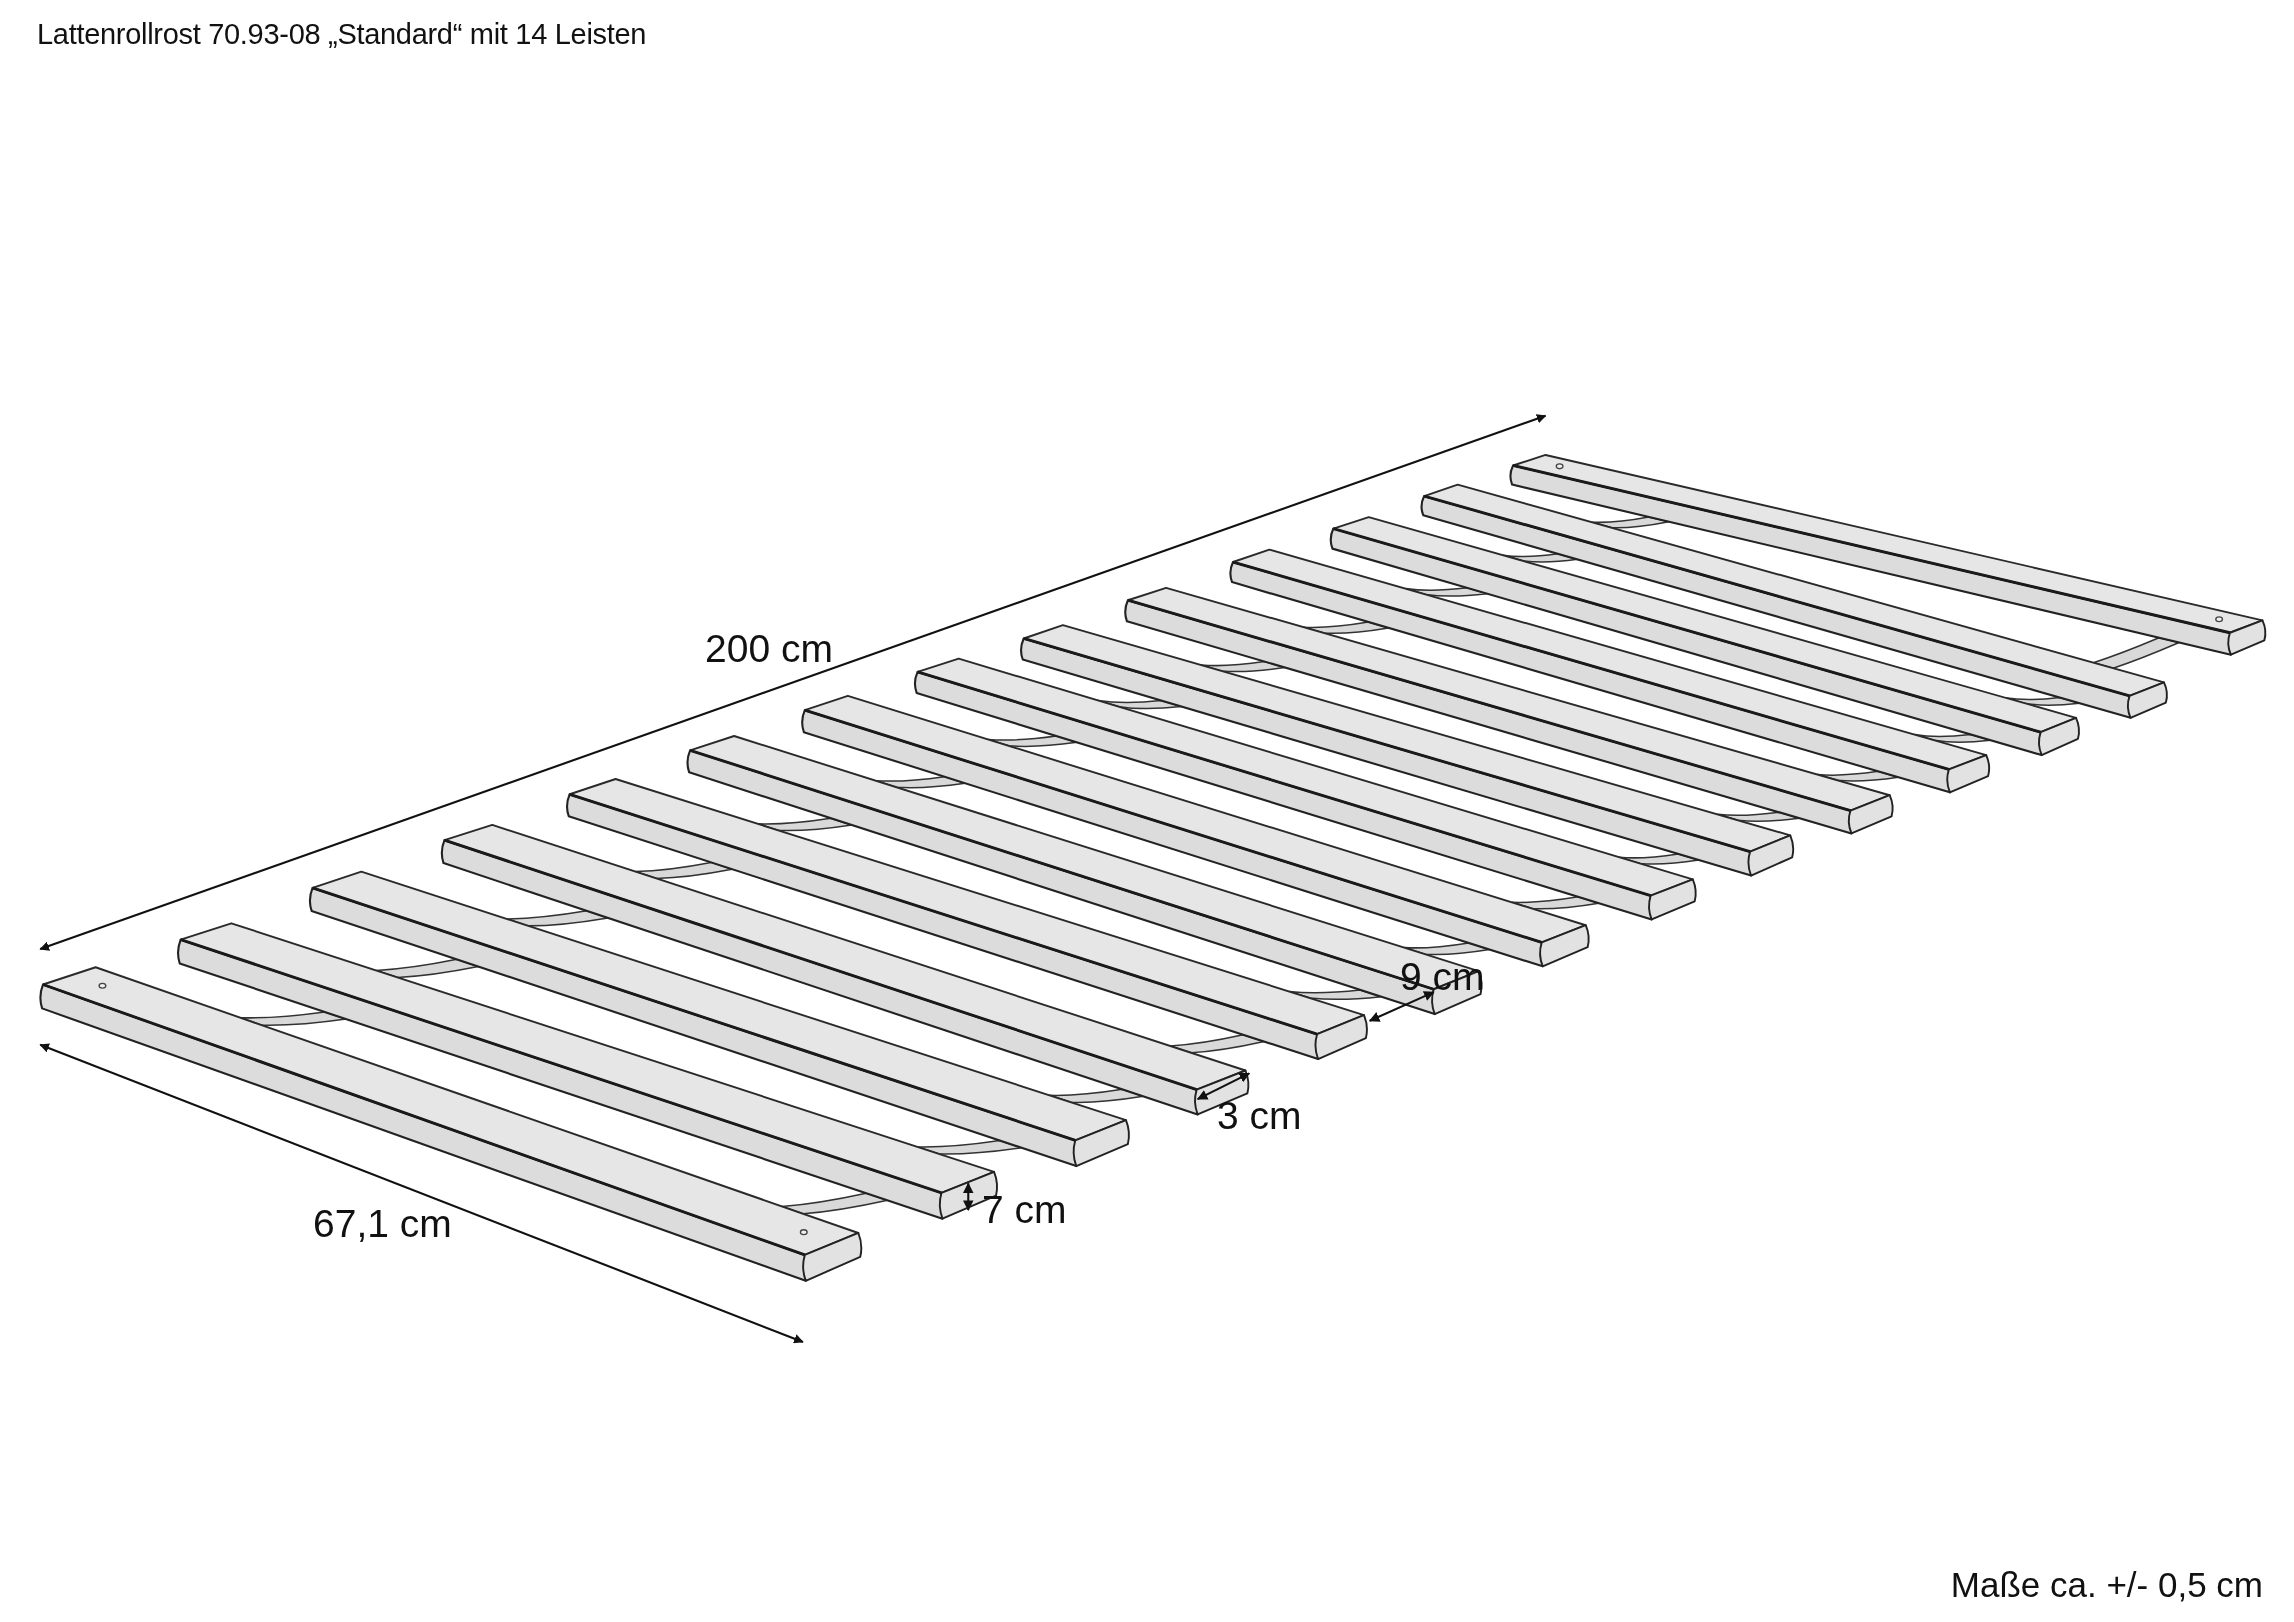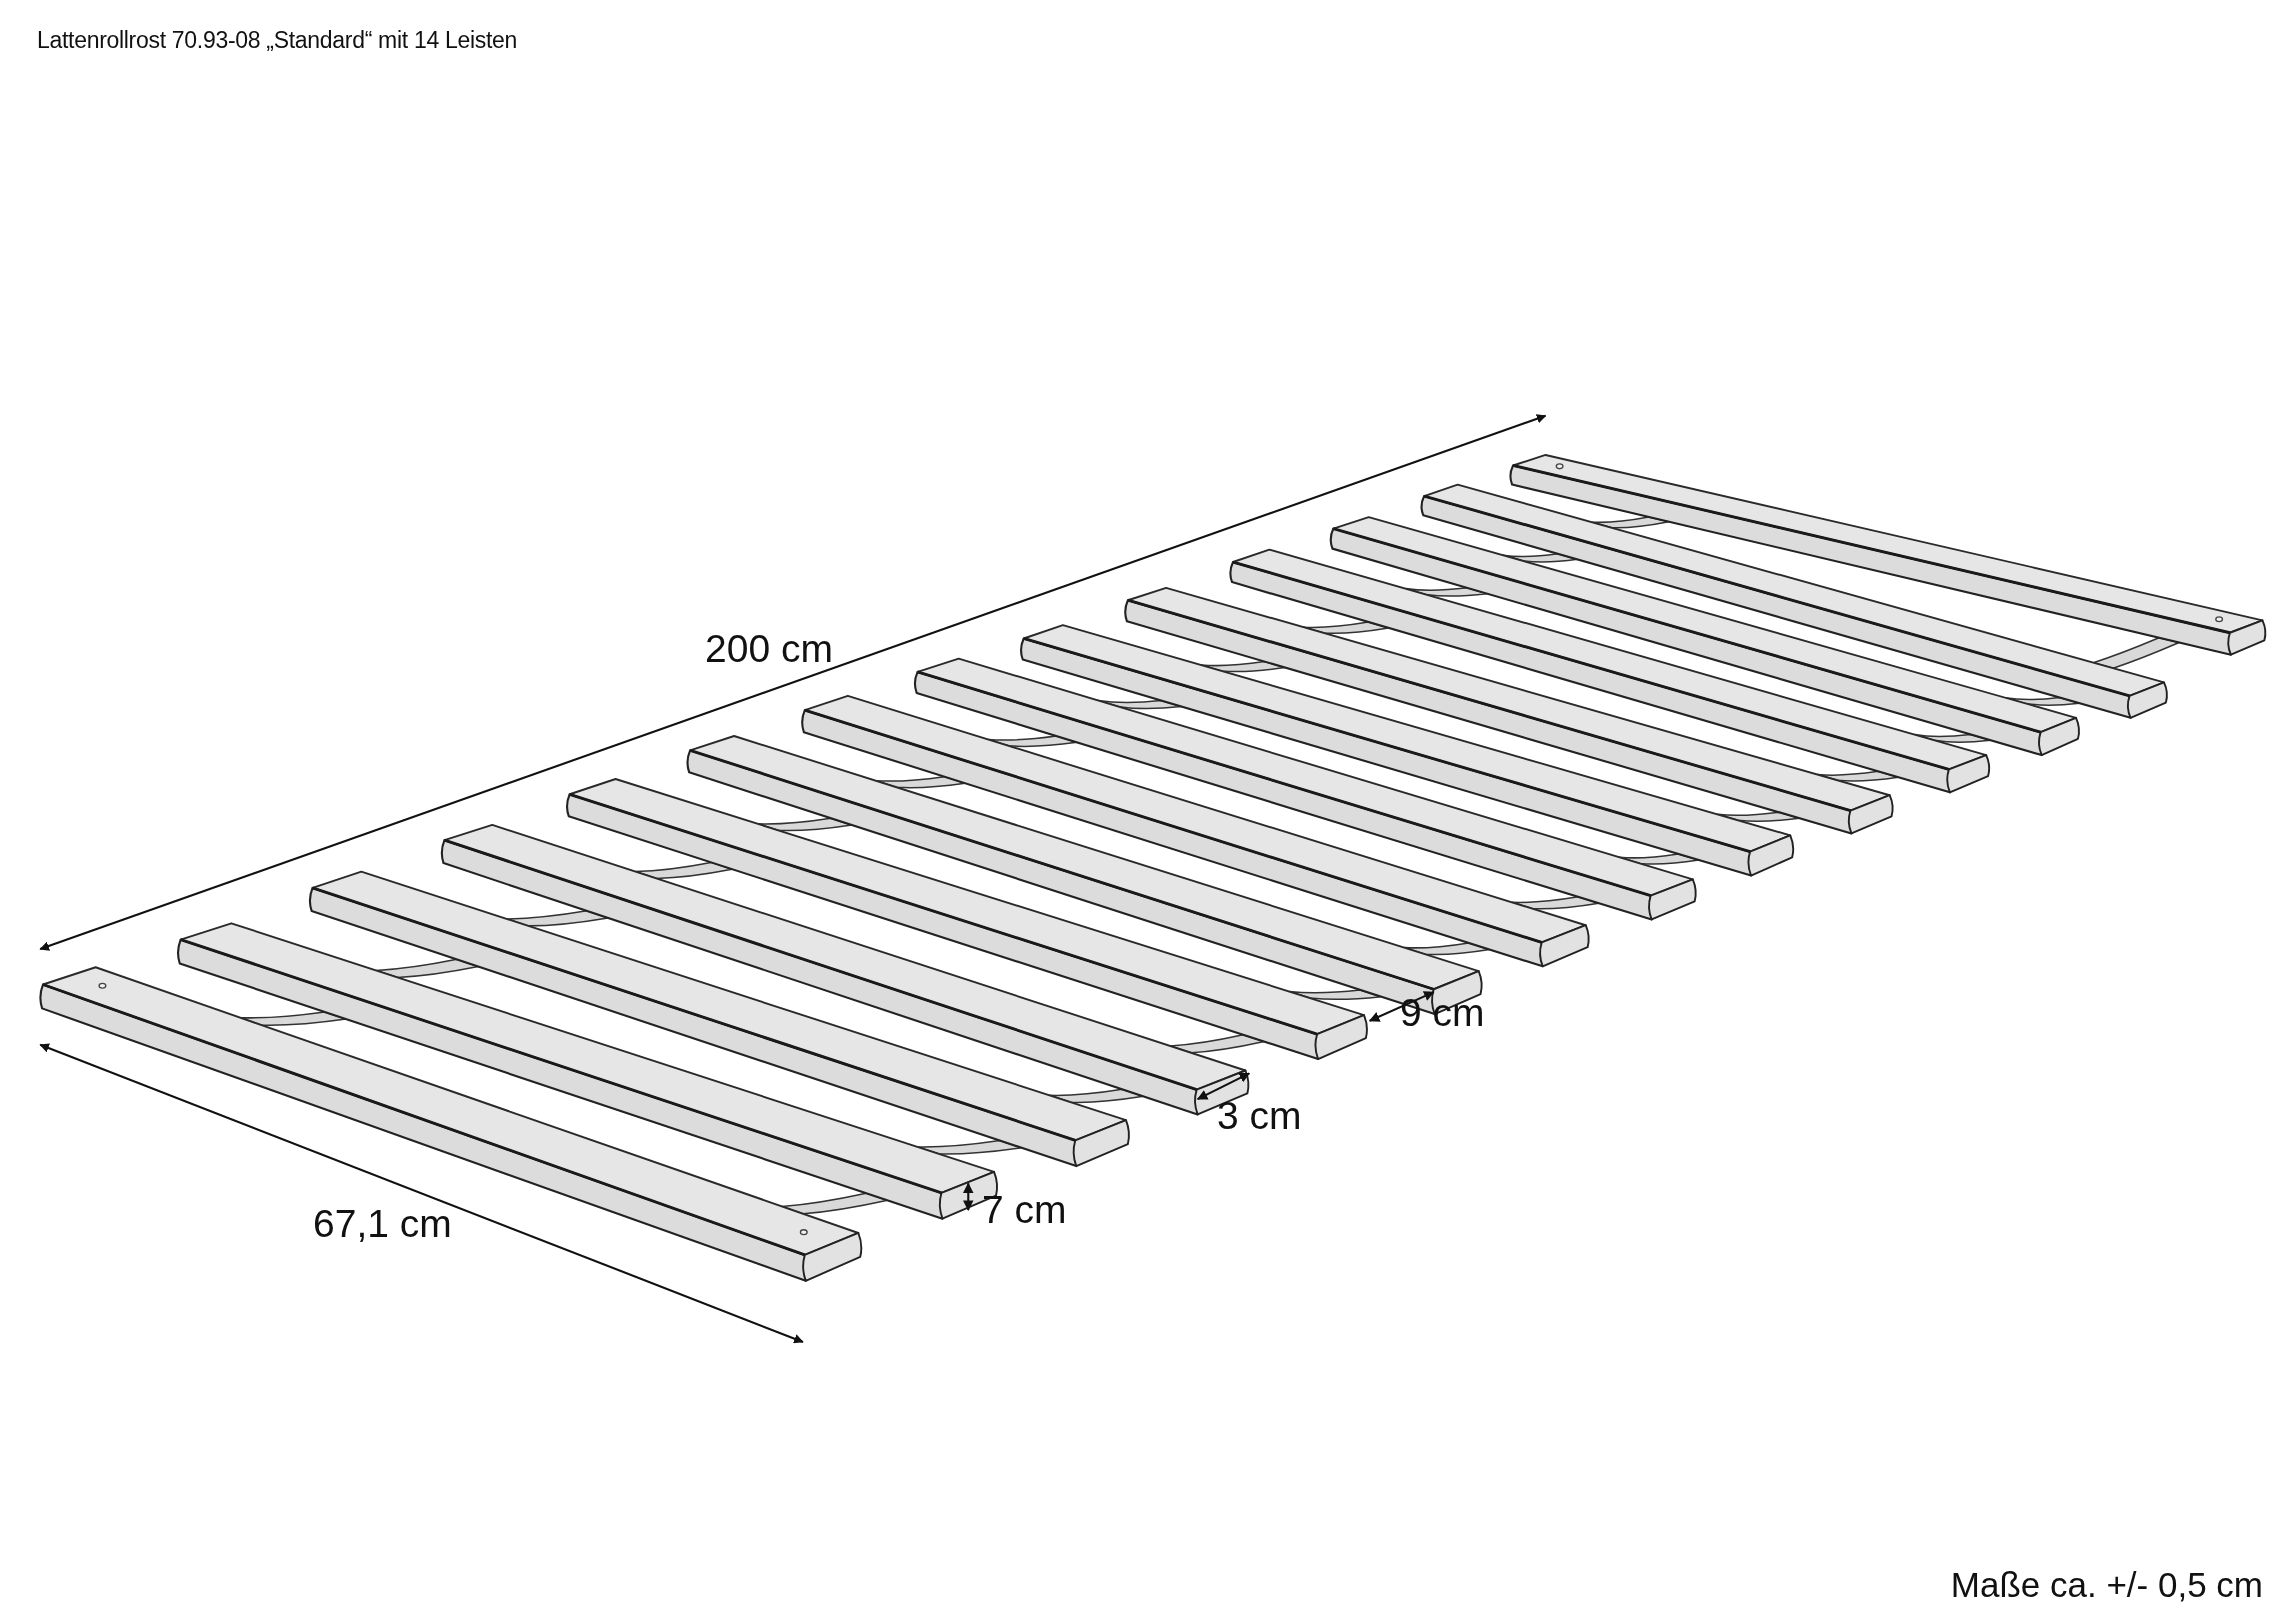--- a/index.html
+++ b/index.html
@@ -1,18 +1,18 @@
 <!DOCTYPE html>
 <html><head>
 <meta charset="utf-8">
 <style>
   html, body { margin: 0; padding: 0; background: #ffffff; }
   body { width: 2294px; height: 1622px; position: relative; overflow: hidden;
          font-family: "Liberation Sans", "DejaVu Sans", sans-serif; color: #111; }
-  .title { position: absolute; left: 37px; top: 19px; font-size: 23px; line-height: 42px;
+  .title { position: absolute; left: 37px; top: 13px; font-size: 29px; line-height: 42px;
            white-space: nowrap; letter-spacing: -0.3px; }
   .footer { position: absolute; right: 31px; top: 1564px; font-size: 35px; line-height: 42px;
             white-space: nowrap; text-align: right; }
   .dim-label { position: absolute; font-size: 39px; line-height: 44px; white-space: nowrap; margin-top: 9px; }
   #drawing { position: absolute; left: 0; top: 0; }
   .slat-top { fill: #e6e6e6; stroke: #2a2a2a; stroke-width: 2; stroke-linejoin: round; }
   .slat-front { fill: #dcdcdc; stroke: #222; stroke-width: 2.2; stroke-linejoin: round; }
   .slat-end { fill: #e2e2e2; stroke: #222; stroke-width: 2; stroke-linejoin: round; }
   .slat-edge { stroke: #1a1a1a; stroke-width: 3; fill: none; }
   .strap { fill: #d9d9d9; stroke: #333; stroke-width: 1.6; }
@@ -155,18 +155,18 @@
     <line id="dim-length" class="dim-line" marker-start="url(#arrowhead)" marker-end="url(#arrowhead)" x1="42" y1="993" x2="1617" y2="435"></line>
     <line id="dim-width" class="dim-line" marker-start="url(#arrowhead)" marker-end="url(#arrowhead)" x1="42" y1="1093" x2="840" y2="1404"></line>
     <line id="dim-slat_spacing" class="dim-line" marker-start="url(#arrowhead-sm)" marker-end="url(#arrowhead-sm)" x1="1433" y1="1068" x2="1500" y2="1038"></line>
     <line id="dim-slat_width" class="dim-line" marker-start="url(#arrowhead-sm)" marker-end="url(#arrowhead-sm)" x1="1253" y1="1150" x2="1307" y2="1123"></line>
     <line id="dim-slat_height" class="dim-line" marker-start="url(#arrowhead-sm)" marker-end="url(#arrowhead-sm)" x1="1013" y1="1238" x2="1013" y2="1266"></line>
   </g>
 </svg>
 
 <div class="dim-label" id="lbl-length" style="left: 705px; top: 618px;">200 cm</div>
 <div class="dim-label" id="lbl-width" style="left: 313px; top: 1193px;">67,1 cm</div>
-<div class="dim-label" id="lbl-slat_spacing" style="left: 1400px; top: 982px;">9 cm</div>
+<div class="dim-label" id="lbl-slat_spacing" style="left: 1400px; top: 946px;">9 cm</div>
 <div class="dim-label" id="lbl-slat_width" style="left: 1217px; top: 1085px;">3 cm</div>
 <div class="dim-label" id="lbl-slat_height" style="left: 982px; top: 1179px;">7 cm</div>
 
 <div class="footer">Maße ca. +/- 0,5 cm</div>
 
 
 </body></html>

